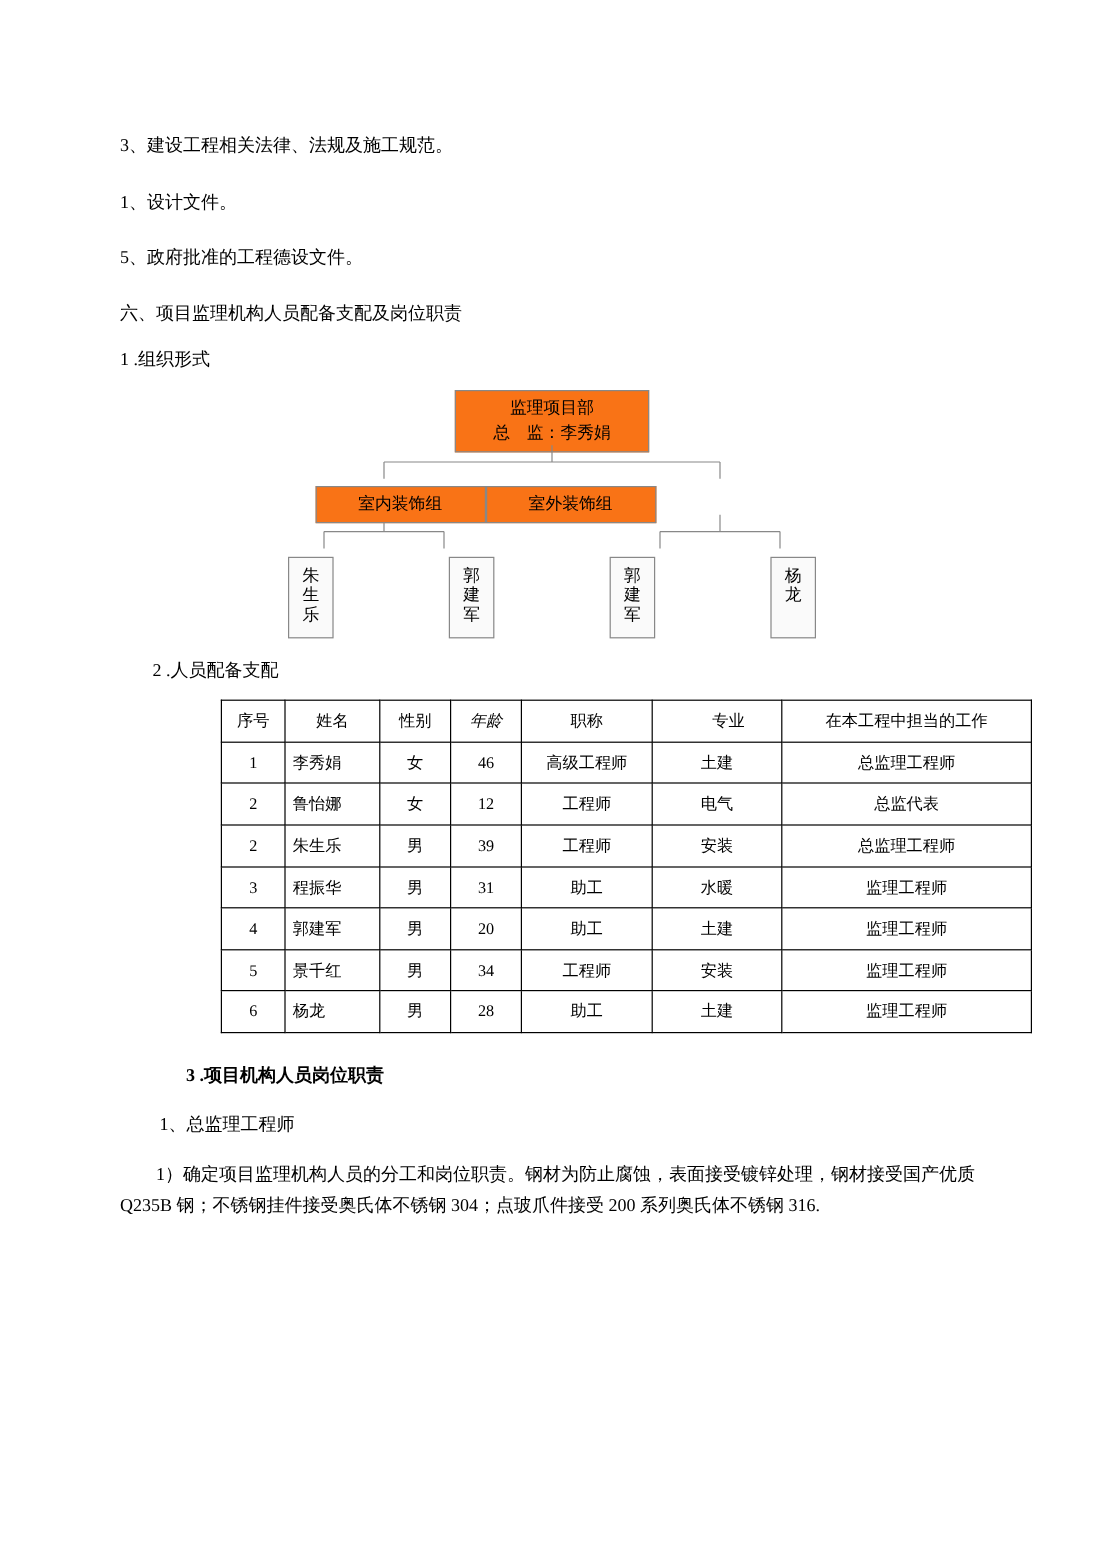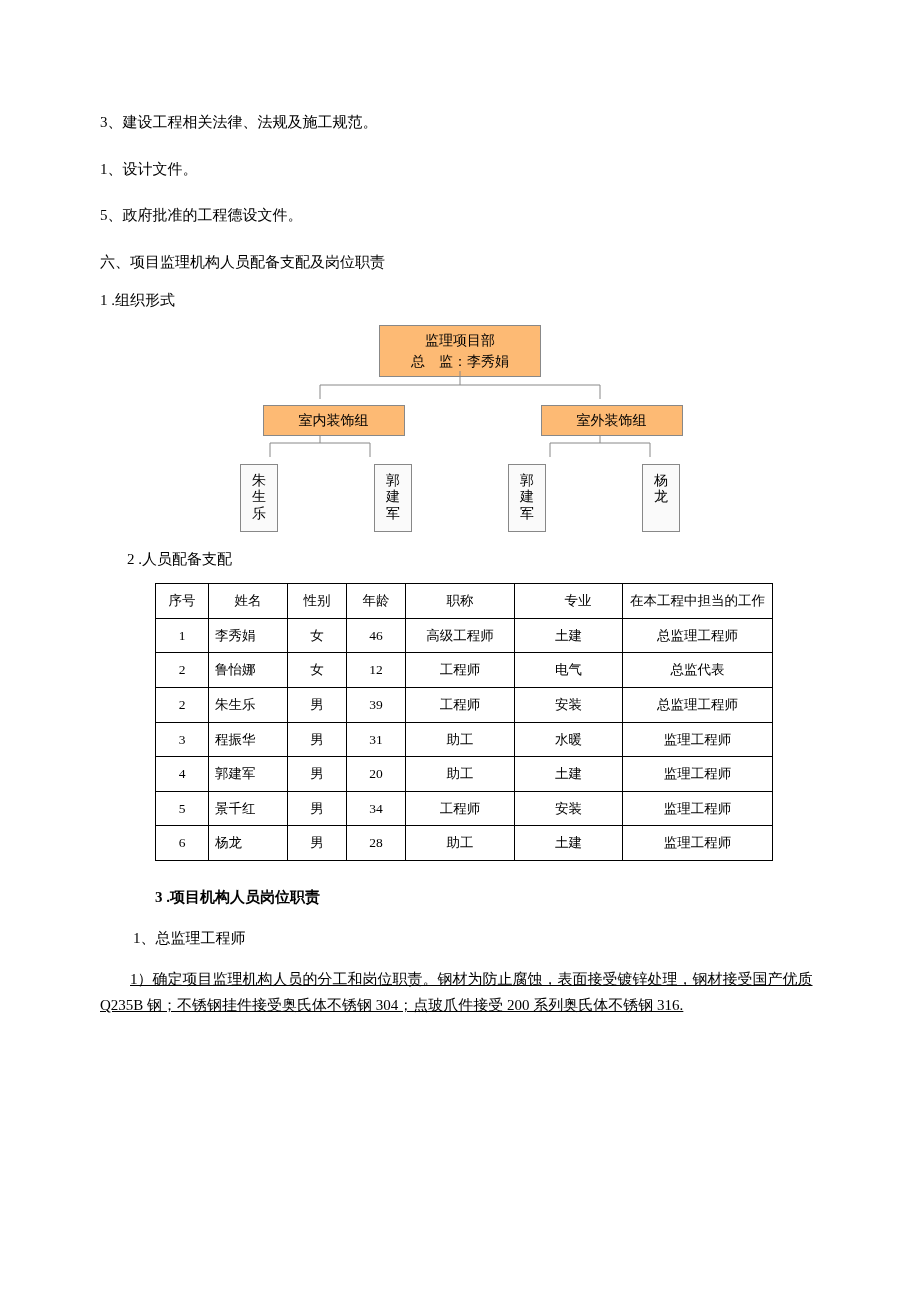--- a/index.html
+++ b/index.html
@@ -14,49 +14,49 @@
     box-sizing: border-box;
   }
   .para { margin: 18px 0; }
   .section-title { margin: 10px 0; }
   .subnum { margin: 10px 0; }
 
   
   .org { margin: 8px auto 0 auto; width: 520px; position: relative; }
   .org-box {
     border: 1px solid #888;
-    background: #fdba74;
+    background: #f97316;
     text-align: center;
     font-size: 14px;
     padding: 4px 0;
     line-height: 1.5;
   }
   .org-top { width: 160px; margin: 0 auto; }
-  .org-row2 { display: flex; justify-content: space-between; width: 420px; margin: 28px auto 0 auto; position: relative; padding-left: 25px; }
+  .org-row2 { display: flex; width: 420px; margin: 28px auto 0 auto; position: relative; padding-left: 25px; }
   .org-row2 .org-box { width: 140px; }
   .org-row3 { display: flex; justify-content: space-between; width: 440px; margin: 28px auto 0 auto; position: relative; }
   .org-leaf {
     border: 1px solid #888;
     background: #fafafa;
     width: 36px;
     text-align: center;
     font-size: 14px;
     padding: 8px 0;
     line-height: 1.2;
   }
   .org-leaf span { display: block; }
 
   
   .org-svg { position: absolute; left: 0; top: 0; width: 100%; height: 100%; pointer-events: none; }
 
   
   .person-table {
     border-collapse: collapse;
-    width: 618px;
-    margin: 4px 0 0 55px;
+    width: 676px;
+    margin: 4px 0 0 84px;
     font-size: 13.5px;
   }
   .person-table th, .person-table td {
     border: 1px solid #000;
     padding: 4px 4px;
     text-align: center;
     font-weight: normal;
   }
   .person-table td.name { text-align: left; padding-left: 6px; }
   .person-table th { font-weight: normal; }
@@ -125,21 +125,21 @@
 </div>
 
 <div class="subnum" style="margin-left:27px;">2 .人员配备支配</div>
 
 <table class="person-table">
   <thead>
     <tr>
       <th style="width:44px;">序号</th>
       <th style="width:70px;">姓名</th>
       <th style="width:50px;">性别</th>
-      <th style="width:50px;">年龄</th>
+      <th style="width:50px;font-style:italic;">年龄</th>
       <th style="width:100px;">职称</th>
       <th style="width:80px;padding-left:23px;">专业</th>
       <th>在本工程中担当的工作</th>
     </tr>
   </thead>
   <tbody>
     <tr>
         <td>1</td>
         <td class="name">李秀娟</td>
         <td>女</td>
@@ -200,13 +200,13 @@
         <td>28</td>
         <td>助工</td>
         <td>土建</td>
         <td>监理工程师</td>
       </tr>
   </tbody>
 </table>
 
 <div class="h3like">3 .项目机构人员岗位职责</div>
 <div class="h4like">1、总监理工程师</div>
-<div class="body-para" style="text-indent:2em; margin-left:0;text-decoration:underline;">1）确定项目监理机构人员的分工和岗位职责。钢材为防止腐蚀，表面接受镀锌处理，钢材接受国产优质 Q235B 钢；不锈钢挂件接受奥氏体不锈钢 304；点玻爪件接受 200 系列奥氏体不锈钢 316.</div>
+<div class="body-para" style="text-indent:2em; margin-left:0;">1）确定项目监理机构人员的分工和岗位职责。钢材为防止腐蚀，表面接受镀锌处理，钢材接受国产优质 Q235B 钢；不锈钢挂件接受奥氏体不锈钢 304；点玻爪件接受 200 系列奥氏体不锈钢 316.</div>
 
 </body></html>

